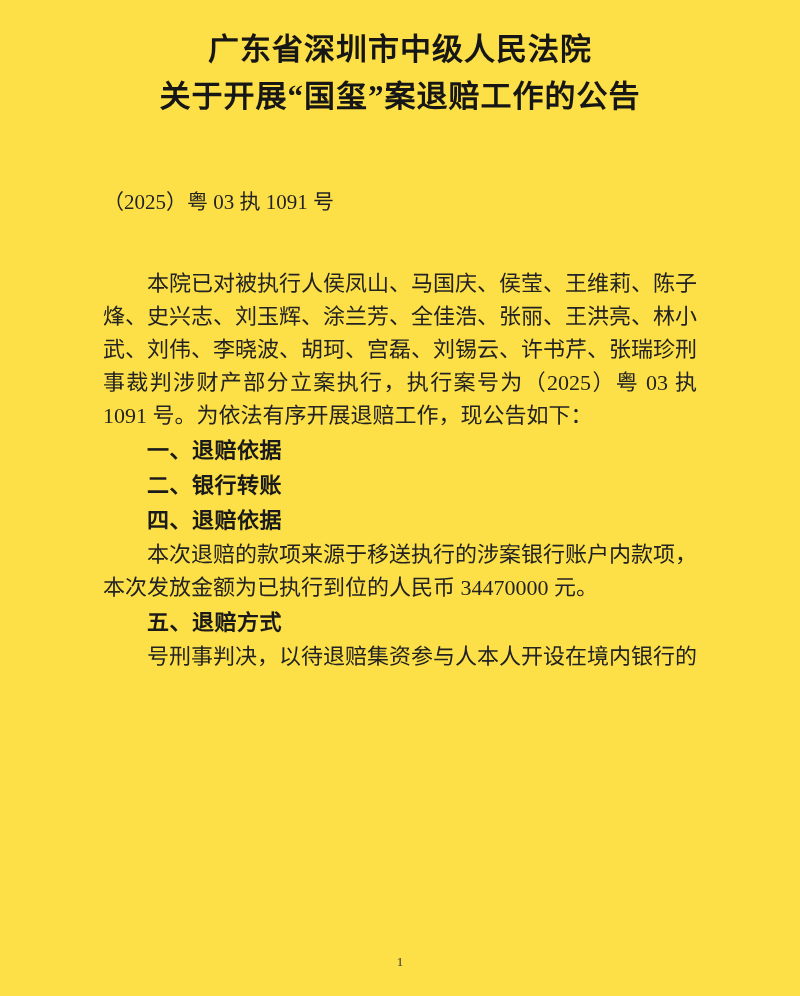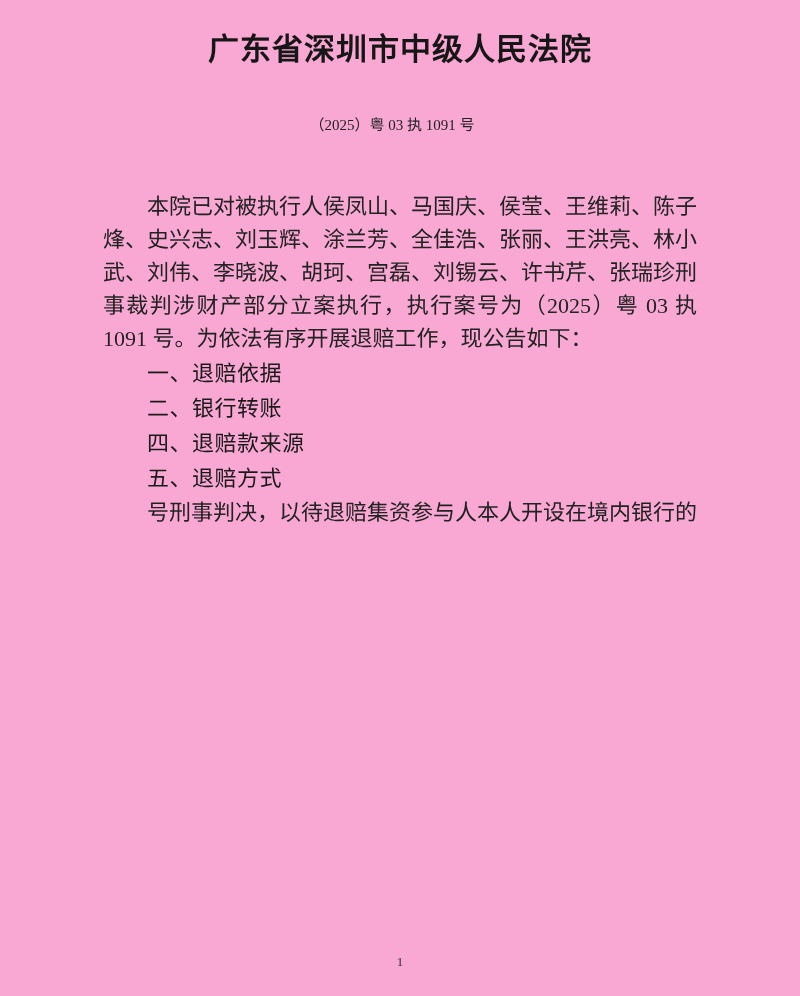--- a/index.html
+++ b/index.html
@@ -5,65 +5,65 @@
   * { margin: 0; padding: 0; box-sizing: border-box; }
 
   html, body {
     background: #ffffff;
   }
 
   .page {
     position: relative;
     width: 800px;
     height: 996px;
-    background: #f9a8d4;
+    background: #fde047;
     color: #1c1c1c;
     overflow: hidden;
     font-family: "Liberation Serif", "DejaVu Serif", serif;
   }
 
   .content {
     padding: 26px 103px 0 103px;
   }
 
   .doc-title {
     text-align: center;
     font-family: "Liberation Serif", "DejaVu Serif", serif;
     font-weight: bold;
     font-size: 31px;
     line-height: 47px;
     letter-spacing: 1px;
     color: #161616;
   }
 
   .case-number {
-    margin-top: 38px;
-    text-align: center;
+    margin-top: 68px;
+    text-align: left;
     padding-right: 16px;
-    font-size: 15px;
+    font-size: 21px;
     line-height: 28px;
     color: #222222;
   }
 
   .doc-body {
     margin-top: 51px;
   }
 
   .doc-body p {
     font-size: 22px;
     line-height: 33px;
     text-align: justify;
     text-align-last: left;
     text-indent: 2em;
     color: #222222;
   }
 
   .doc-body p.section-heading {
     font-family: "Liberation Sans", "DejaVu Sans", sans-serif;
-    font-weight: normal;
+    font-weight: bold;
     color: #1a1a1a;
     margin-top: 2px;
     margin-bottom: 1px;
     letter-spacing: 0.5px;
   }
 
   .page-number {
     position: absolute;
     bottom: 26px;
     left: 0;
@@ -74,29 +74,31 @@
   }
 </style>
 </head>
 <body>
 
 <div class="page">
   <div class="content">
 
     <div class="doc-title">
       <div>广东省深圳市中级人民法院</div>
+      <div>关于开展“国玺”案退赔工作的公告</div>
     </div>
 
     <div class="case-number">（2025）粤 03 执 1091 号</div>
 
     <div class="doc-body">
       <p>本院已对被执行人侯凤山、马国庆、侯莹、王维莉、陈子烽、史兴志、刘玉辉、涂兰芳、全佳浩、张丽、王洪亮、林小武、刘伟、李晓波、胡珂、宫磊、刘锡云、许书芹、张瑞珍刑事裁判涉财产部分立案执行，执行案号为（2025）粤 03 执 1091 号。为依法有序开展退赔工作，现公告如下：</p>
       <p class="section-heading">一、退赔依据</p>
       <p class="section-heading">二、银行转账</p>
-      <p class="section-heading">四、退赔款来源</p>
+      <p class="section-heading">四、退赔依据</p>
+      <p>本次退赔的款项来源于移送执行的涉案银行账户内款项，本次发放金额为已执行到位的人民币 34470000 元。</p>
       <p class="section-heading">五、退赔方式</p>
       <p>号刑事判决，以待退赔集资参与人本人开设在境内银行的</p>
     </div>
 
   </div>
 
   <div class="page-number">1</div>
 </div>
 
 </body></html>

